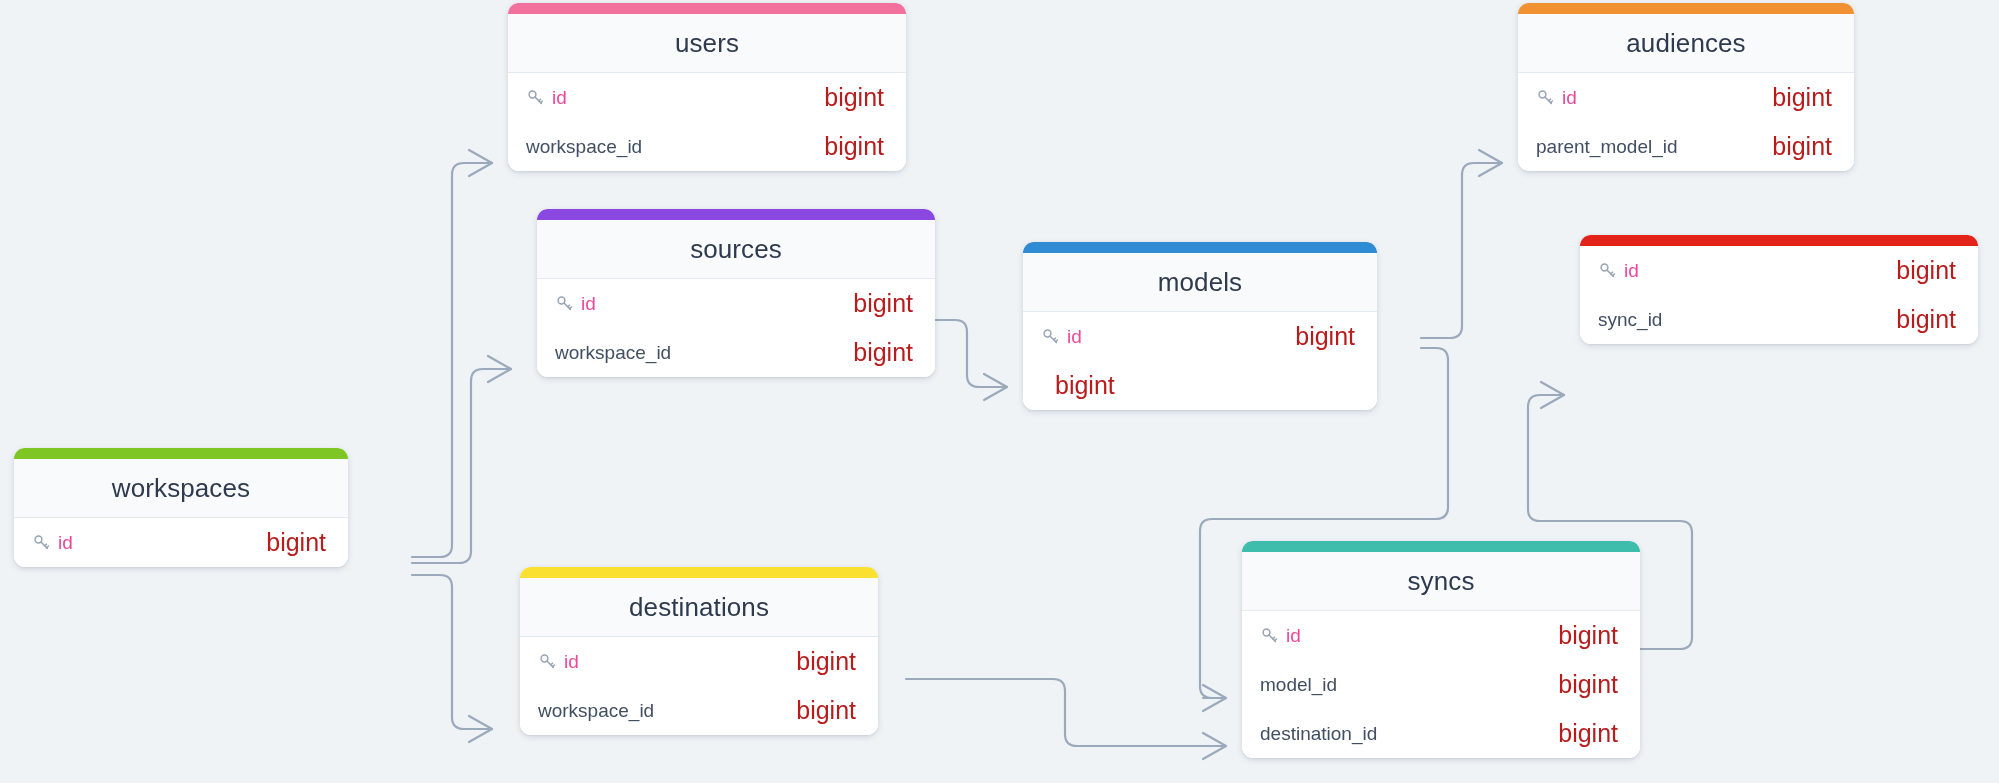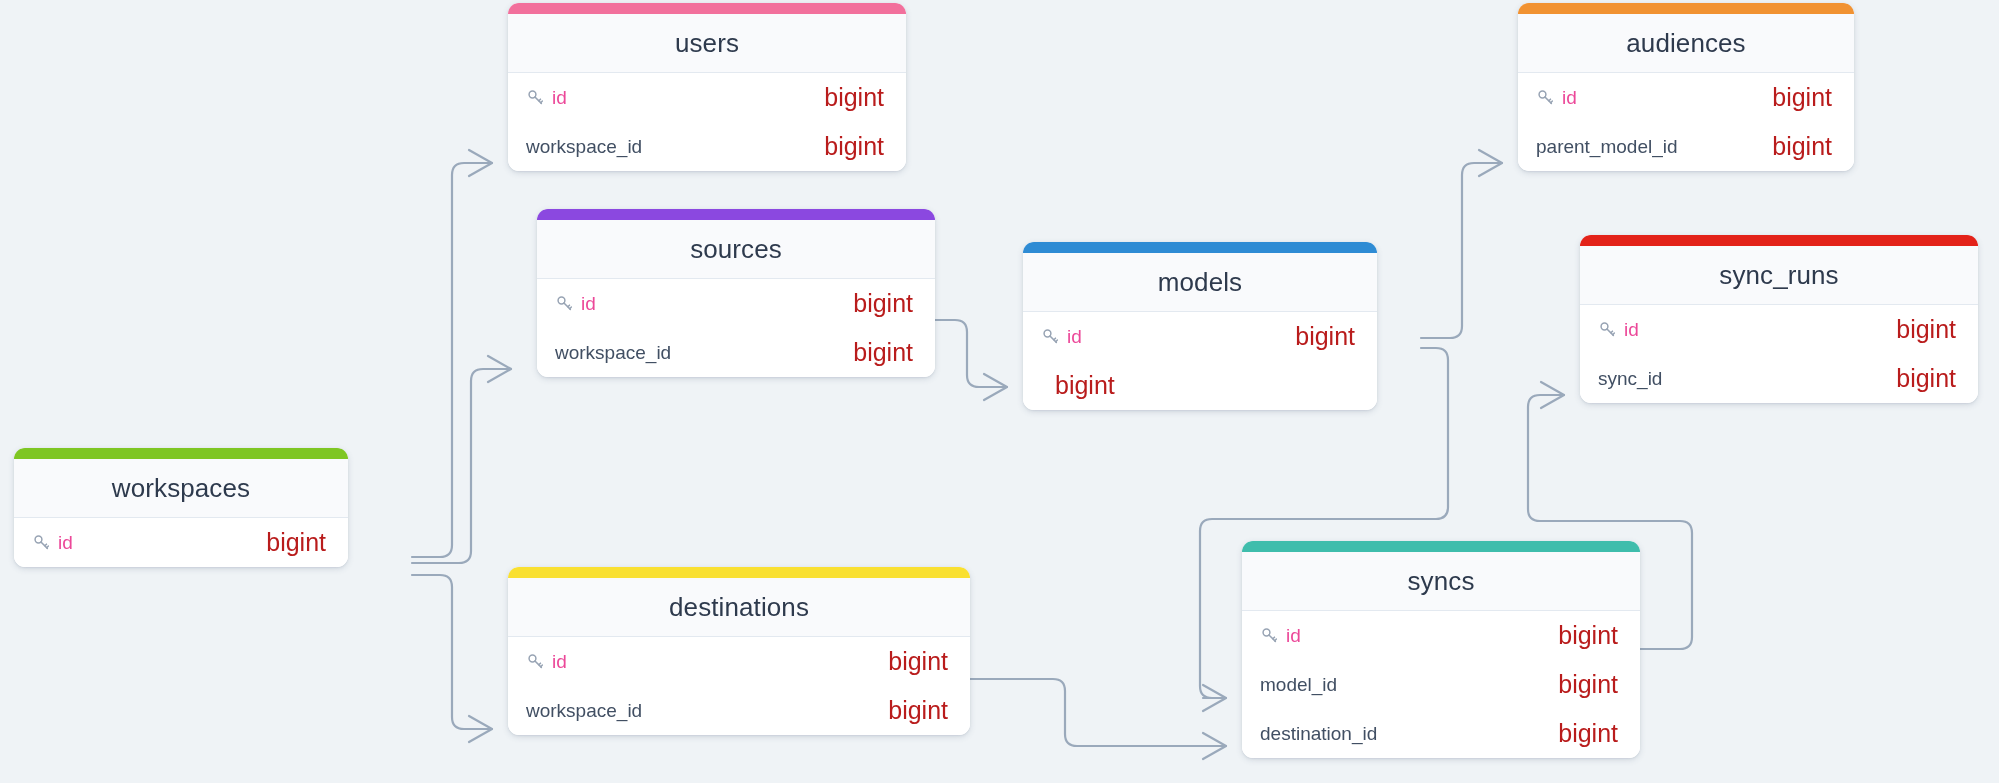--- a/index.html
+++ b/index.html
@@ -237,21 +237,21 @@
                   <path d="M16.2 16.2 L18.3 14.1"></path>
                   <path d="M18.6 18.6 L20.7 16.5"></path>
                 </svg>
               </span>
               <span class="field-name pk">id</span>
             </div>
             <span class="field-type">bigint</span>
           </div>
         </div>
       </div>
-      <div class="table-card" style="left: 508px; top: 567px; width: 462px;">
+      <div class="table-card" style="left: 520px; top: 567px; width: 358px;">
         <div class="accent-bar" style="background: rgb(249, 224, 49);"></div>
         <div class="card-header">
           <span class="card-title">destinations</span>
         </div>
         <div class="card-rows">
           <div class="field-row">
             <div class="field-left">
               <span style="display: flex; align-items: center;">
                 <svg class="key-icon" viewBox="0 0 24 24" fill="none" stroke="#98a4b4" stroke-width="1.9" stroke-linecap="round" stroke-linejoin="round">
                   <circle cx="8.2" cy="8.2" r="4.3"></circle>
@@ -322,23 +322,20 @@
             <div class="field-left">
               <span class="key-spacer"></span>
               <span class="field-name">parent_model_id</span>
             </div>
             <span class="field-type">bigint</span>
           </div>
         </div>
       </div>
       <div class="table-card" style="left: 1580px; top: 235px; width: 398px;">
         <div class="accent-bar" style="background: rgb(227, 34, 25);"></div>
-        <div class="card-header">
-          <span class="card-title">sync_runs</span>
-        </div>
         <div class="card-rows">
           <div class="field-row">
             <div class="field-left">
               <span style="display: flex; align-items: center;">
                 <svg class="key-icon" viewBox="0 0 24 24" fill="none" stroke="#98a4b4" stroke-width="1.9" stroke-linecap="round" stroke-linejoin="round">
                   <circle cx="8.2" cy="8.2" r="4.3"></circle>
                   <path d="M11.3 11.3 L19.4 19.4"></path>
                   <path d="M16.2 16.2 L18.3 14.1"></path>
                   <path d="M18.6 18.6 L20.7 16.5"></path>
                 </svg>

